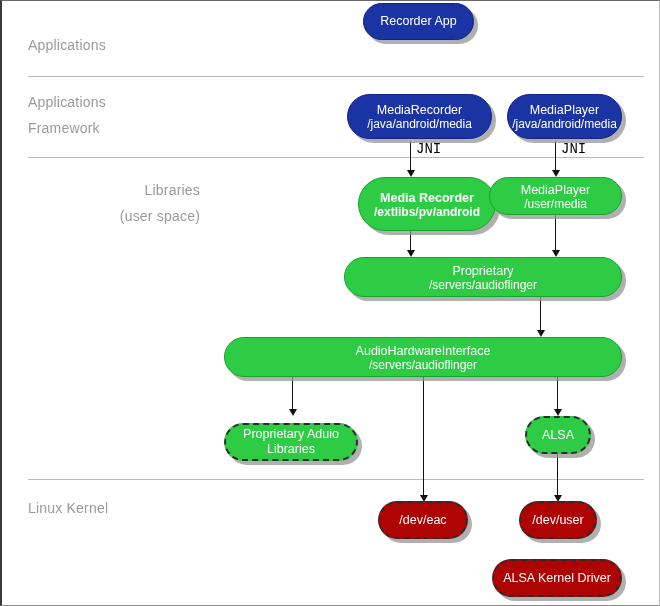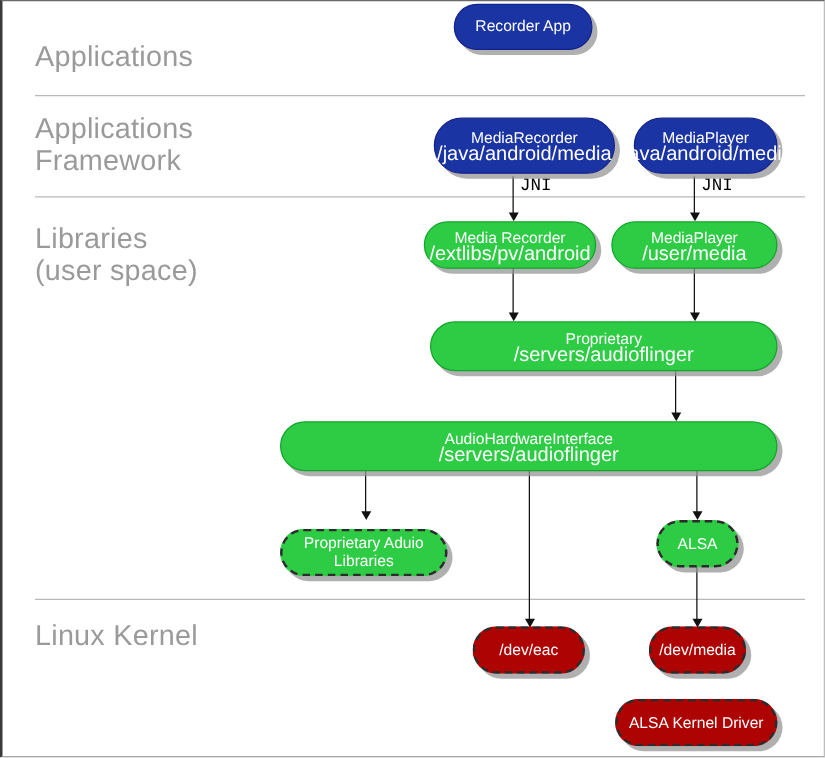--- a/index.html
+++ b/index.html
@@ -21,27 +21,27 @@
     border-right: 1px solid #bdbdbd;
     border-bottom: 1px solid #8a8a8a;
     box-sizing: border-box;
     overflow: hidden;
   }
 
   
   .layer-label {
     position: absolute;
     color: #9a9a9a;
-    font-size: 23px;
+    font-size: 14px;
     line-height: 26px;
     font-family: "Liberation Sans", sans-serif;
     white-space: pre-line;
     letter-spacing: 0.2px;
   }
-  .layer-label.center { text-align: left; }
+  .layer-label.center { text-align: right; }
 
   
   .divider {
     position: absolute;
     height: 1px;
     background: #b9b9b9;
   }
 
   
   .node {
@@ -57,21 +57,21 @@
     z-index: 5;
     box-shadow: 4px 4px 0 0 rgba(150,150,150,0.75);
   }
   .node .title {
     font-size: 12.5px;
     line-height: 15px;
     white-space: nowrap;
   }
   .node .title.two-line { white-space: normal; }
   .node .sub {
-    font-size: 16px;
+    font-size: 12px;
     line-height: 12px;
     white-space: nowrap;
   }
   .node.blue  { background: #1b34a4; border: 1px solid #14228a; }
   .node.green { background: #2ecc45; border: 1px solid #12a52a; }
   .node.red   { background: #ae0303; border: 1px solid #8c0000; }
   .node.dashed.green { border: 2px dashed #2c2c2c; }
   .node.dashed.red   { border: 2px dashed #2c2c2c; }
 
   
@@ -154,21 +154,21 @@
   <div class="node blue" style="left:345px; top:93px; width:145px; height:45px;">
     <div class="title">MediaRecorder</div>
     <div class="sub">/java/android/media</div>
   </div>
 
   <div class="node blue" style="left:505px; top:93px; width:115px; height:45px;">
     <div class="title">MediaPlayer</div>
     <div class="sub">/java/android/media</div>
   </div>
 
-  <div class="node green" style="left:337px; top:176px; width:138px; height:38px;">
+  <div class="node green" style="left:356px; top:176px; width:138px; height:54px;font-weight:bold;">
     <div class="title">Media Recorder</div>
     <div class="sub">/extlibs/pv/android</div>
   </div>
 
   <div class="node green" style="left:487px; top:176px; width:133px; height:38px;">
     <div class="title">MediaPlayer</div>
     <div class="sub">/user/media</div>
   </div>
 
   <div class="node green" style="left:342px; top:256px; width:278px; height:40px;">
@@ -187,21 +187,21 @@
 
   <div class="node green dashed" style="left:523px; top:415px; width:66px; height:38px;">
     <div class="title">ALSA</div>
   </div>
 
   <div class="node red dashed" style="left:376px; top:500px; width:90px; height:38px;">
     <div class="title">/dev/eac</div>
   </div>
 
   <div class="node red dashed" style="left:517px; top:500px; width:78px; height:38px;">
-    <div class="title">/dev/media</div>
+    <div class="title">/dev/user</div>
   </div>
 
 
   <div class="node red dashed" style="left:490px; top:558px; width:130px; height:38px;">
     <div class="title">ALSA Kernel Driver</div>
   </div>
 
 </div>
 
 </body></html>

